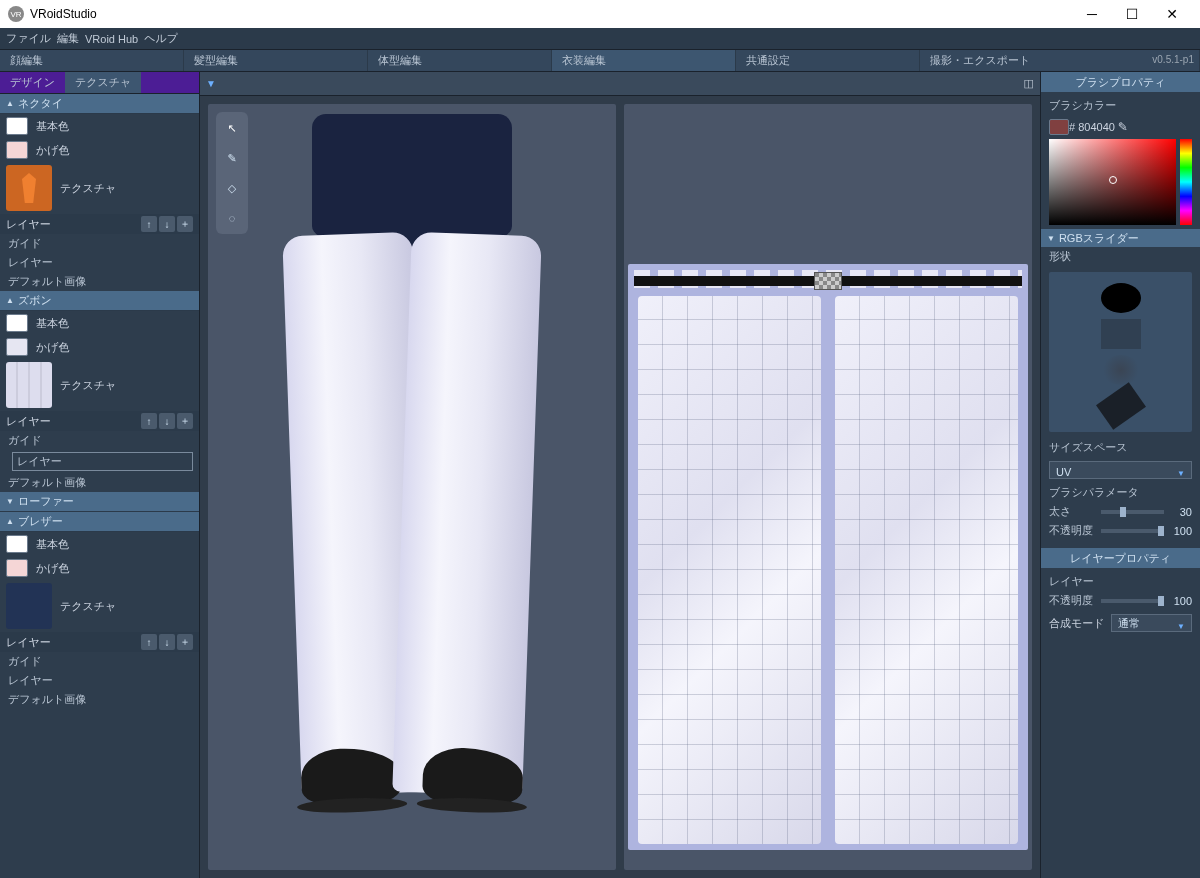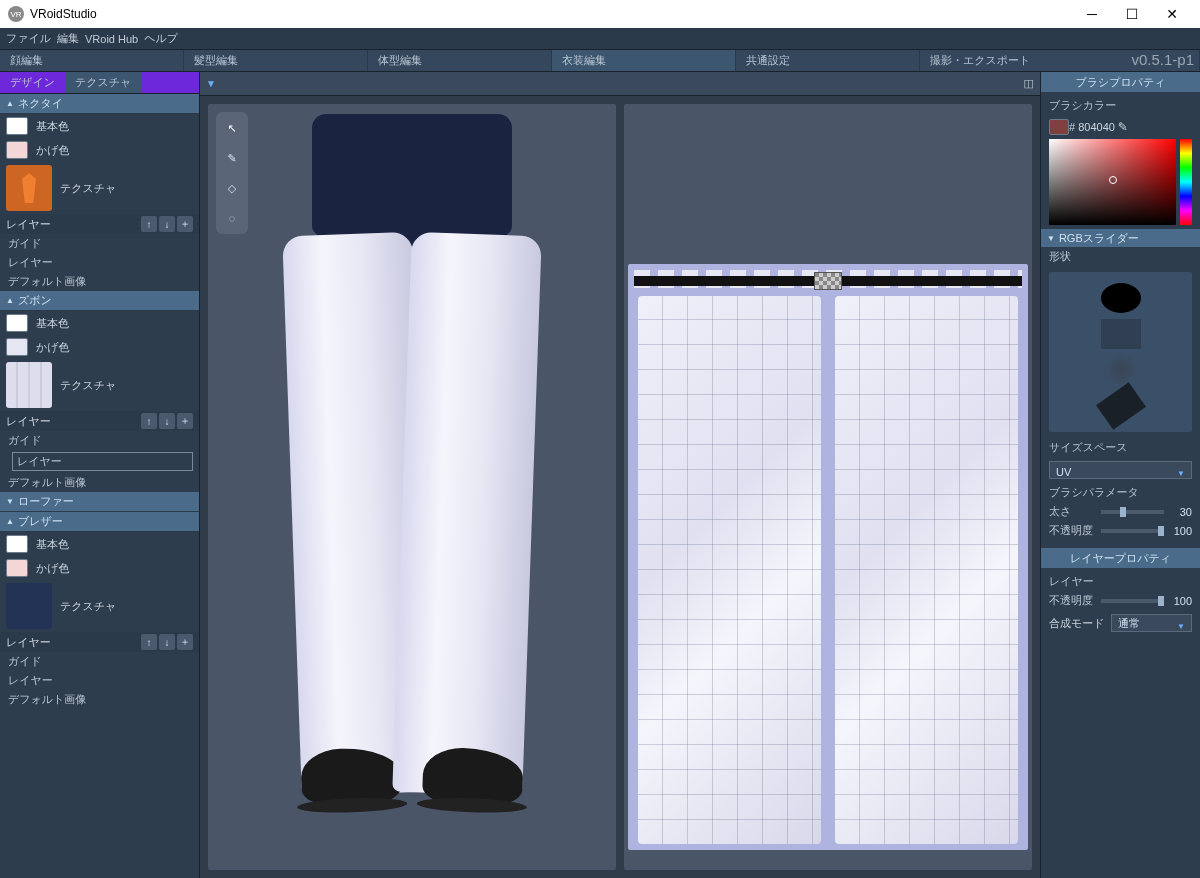--- a/index.html
+++ b/index.html
@@ -2,28 +2,28 @@
 <html><head>
 <meta charset="utf-8">
 <style>
 * { margin: 0; padding: 0; box-sizing: border-box; font-family: "Segoe UI", Meiryo, sans-serif; user-select: none; }
 body { background: #2d3748; color: #ccd4e0; font-size: 11px; overflow: hidden; width: 1200px; height: 878px; }
 .titlebar { height: 28px; background: #fff; display: flex; align-items: center; padding: 0 8px; color: #000; font-size: 12px; }
 .titlebar .logo { width: 16px; height: 16px; background: #888; border-radius: 50%; margin-right: 6px; display: inline-flex; align-items: center; justify-content: center; font-size: 8px; color: #fff; }
 .win-btns { margin-left: auto; display: flex; gap: 0; }
 .win-btn { width: 40px; height: 28px; display: flex; align-items: center; justify-content: center; color: #000; font-size: 14px; }
 .menubar { height: 22px; background: #2b3a4a; display: flex; align-items: center; padding: 0 6px; gap: 6px; color: #c0cad6; font-size: 11px; border-bottom: 1px solid #1a222c; }
-.menubar .version { margin-left: auto; font-size: 15px; color: #9aa5b1; margin-top: 41px; }
+.menubar .version { margin-left: auto; font-size: 10px; color: #9aa5b1; margin-top: 41px; }
 .tabbar { height: 22px; background: #34475c; display: flex; border-bottom: 1px solid #1a222c; }
 .tabbar .tab { padding: 0 10px; display: flex; align-items: center; border-right: 1px solid #2b3a4a; color: #b8c4d2; flex: none; }
 .tabbar .tab.active { background: #3d5670; }
 .tabbar .tab-wide { width: 184px; }
 .main { display: flex; height: calc(100% - 72px); }
 .left-panel { width: 200px; background: #2e3d4d; border-right: 1px solid #1a222c; display: flex; flex-direction: column; overflow-y: auto; }
-.subtabs { display: flex; height: 22px; background: #6d28d9; border-bottom: 1px solid #1a222c; }
+.subtabs { display: flex; height: 22px; background: #4c1d95; border-bottom: 1px solid #1a222c; }
 .subtab { padding: 0 10px; display: flex; align-items: center; color: #b8c4d2; }
 .subtab.active { background: #3d5670; }
 .section-head { background: #4a6b8a; height: 20px; display: flex; align-items: center; padding: 0 6px; color: #cfe0f0; border-bottom: 1px solid #2b3a4a; }
 .section-head .tri { margin-right: 4px; font-size: 8px; }
 .item-row { display: flex; align-items: center; padding: 3px 6px; gap: 8px; }
 .swatch { width: 22px; height: 18px; border-radius: 2px; border: 1px solid #6b7a8c; }
 .thumb { width: 46px; height: 46px; border-radius: 3px; display: flex; align-items: center; justify-content: center; }
 .thumb.tie { background: linear-gradient(#c62, #c62); position: relative; }
 .thumb.tie::after { content: ''; position: absolute; width: 14px; height: 30px; background: #f08030; clip-path: polygon(50% 0, 100% 20%, 80% 100%, 20% 100%, 0 20%); }
 .thumb.pants { background: repeating-linear-gradient(90deg, #dde, #dde 10px, #ccd 10px, #ccd 12px); }

